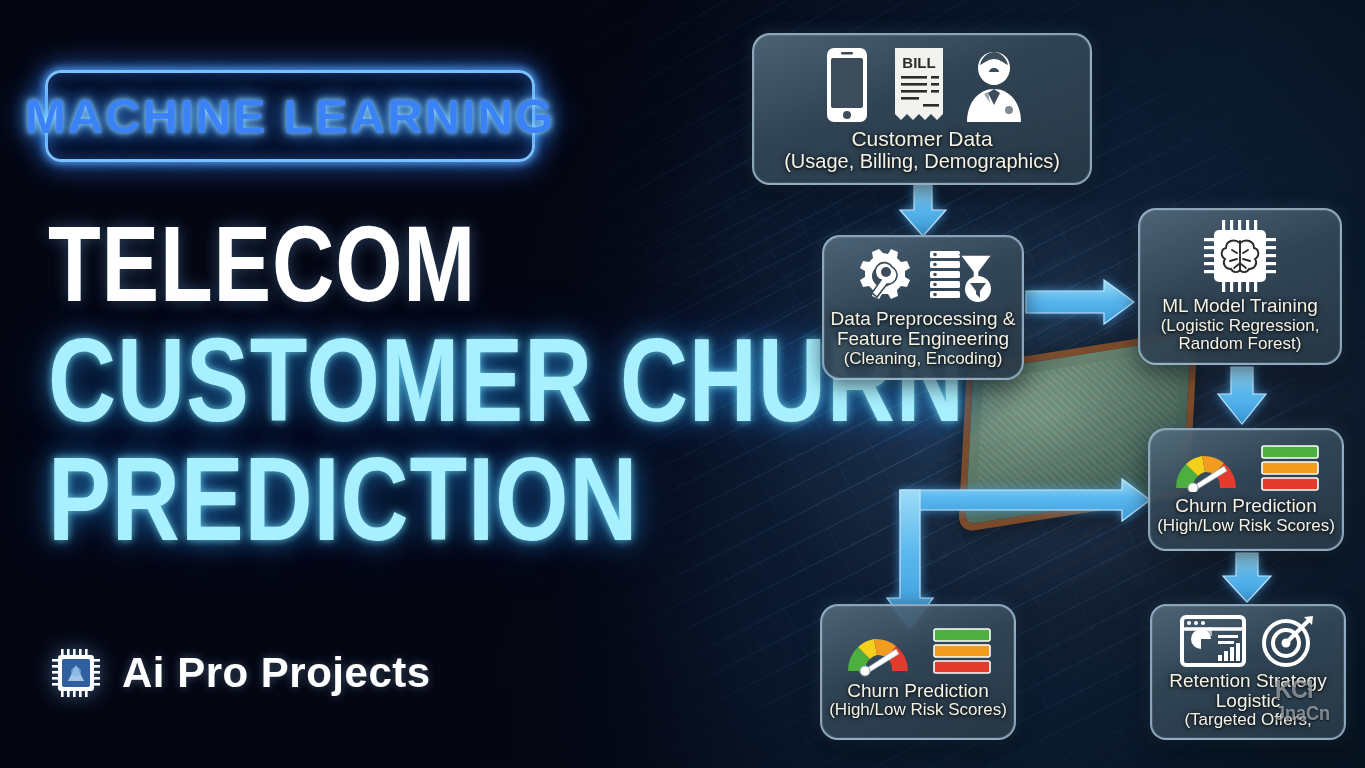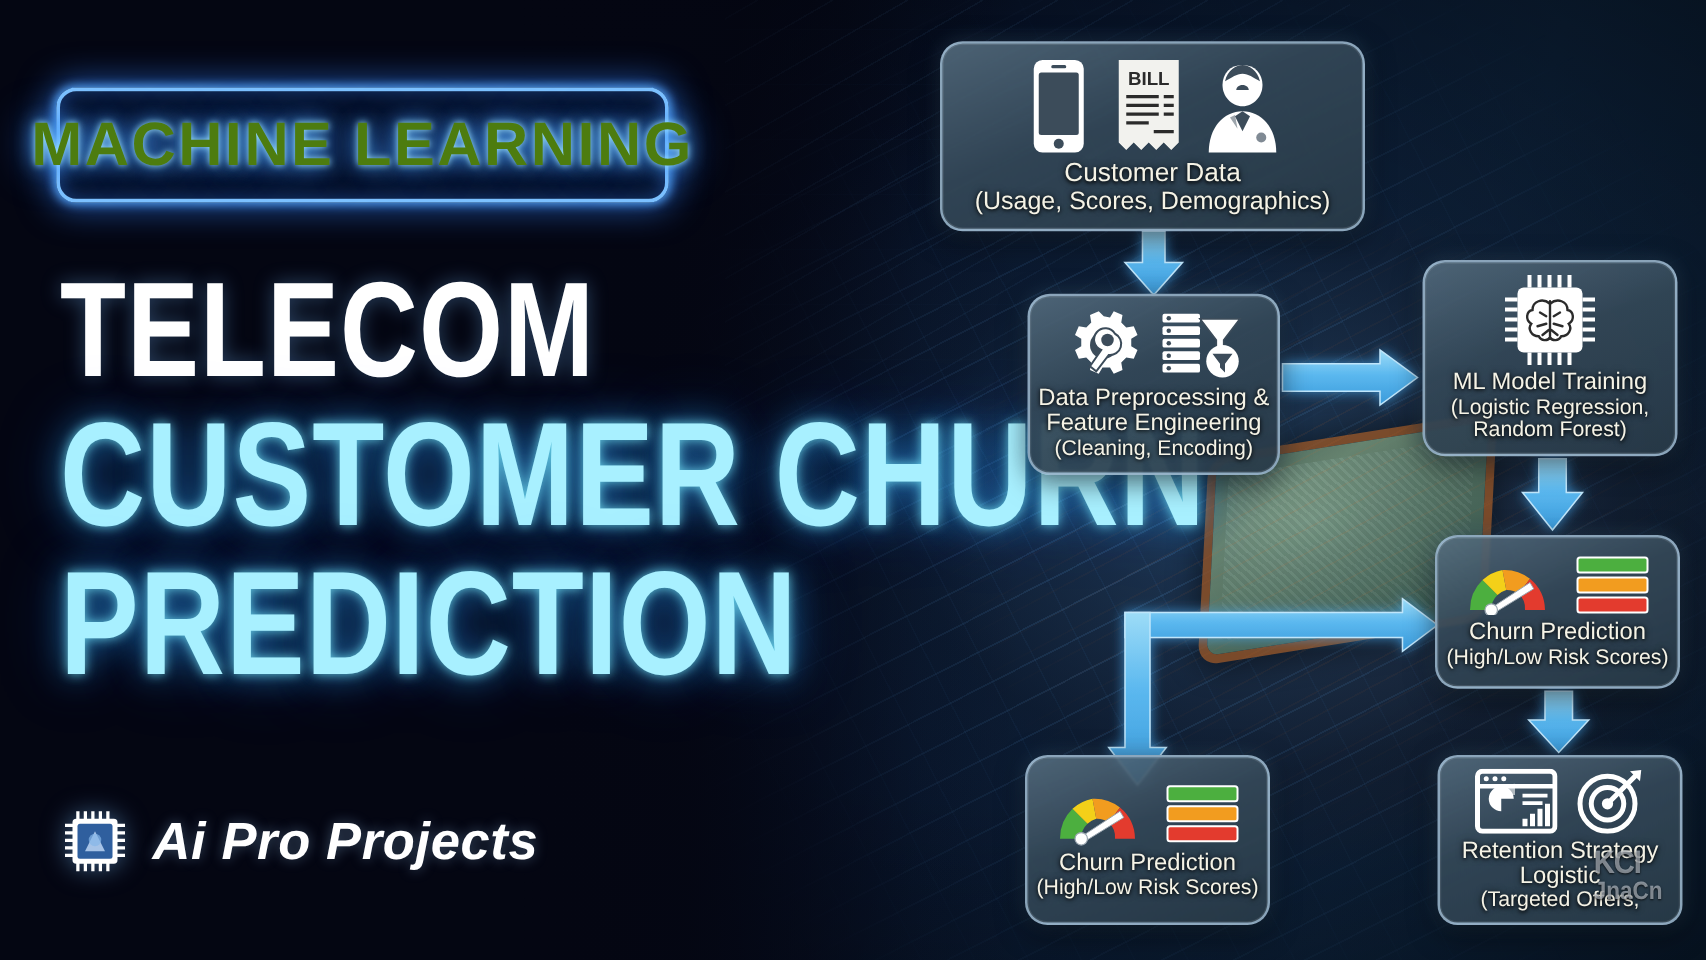--- a/index.html
+++ b/index.html
@@ -107,21 +107,21 @@
       0 0 26px 6px rgba(50,130,255,0.55),
       inset 0 0 14px 2px rgba(60,140,255,0.35);
     display: flex; align-items: center; justify-content: center;
     background: rgba(6,14,38,0.55);
   }
   .badge-text {
     font-family: "Liberation Sans", sans-serif;
     font-weight: bold;
     font-size: 49px;
     letter-spacing: 2px;
-    color: #4d7c0f;
+    color: #3b82f6;
     text-shadow:
       0 0 6px #9fe4ff,
       0 0 16px #4fa8ff,
       0 0 34px #2f7fff;
     white-space: nowrap;
   }
 
   .title-block { position: absolute; left: 48px; top: 212px; width: 700px; }
 
   .t-line {
@@ -160,21 +160,20 @@
     position: relative;
     filter: drop-shadow(0 0 10px rgba(120,190,255,0.5));
   }
   .brand-name {
     font-family: "Liberation Sans", sans-serif;
     font-weight: bold;
     font-size: 42px;
     color: #ffffff;
     letter-spacing: 0.5px;
     text-shadow: 0 0 10px rgba(160,210,255,0.35);
-    font-style: italic;
   }
 
   
   .flow { position: absolute; inset: 0; }
 
   .node {
     position: absolute;
     border-radius: 18px;
     background: linear-gradient(160deg, rgba(86,110,128,0.88) 0%, rgba(52,72,88,0.92) 42%, rgba(40,58,72,0.94) 100%);
     border: 2px solid rgba(176,205,228,0.72);
@@ -383,21 +382,21 @@
           <path d="M17 19 c2 -9 9 -13 14 -13 c5 0 12 4 14 13 c-6 -3 -9 -6 -14 -6 c-5 0 -8 3 -14 6 Z" fill="#3c4c5a"></path>
           <path d="M31 22 c-3 0 -5 2 -5 4 h10 c0 -2 -2 -4 -5 -4 Z" fill="#3c4c5a"></path>
           <path d="M4 76 c0 -20 12 -33 27 -33 c15 0 27 13 27 33 Z" fill="#ffffff"></path>
           <path d="M31 43 l-6 4 l6 12 l6 -12 Z" fill="#3c4c5a"></path>
           <path d="M25 46 l-4 2 l6 9 Z" fill="#3c4c5a" opacity="0.5"></path>
           <circle cx="46" cy="64" r="4" fill="#3c4c5a" opacity="0.65"></circle>
         </svg>
       </div>
       <div class="node-label">
         <span>Customer Data</span>
-        <span class="sub">(Usage, Scores, Demographics)</span>
+        <span class="sub">(Usage, Billing, Demographics)</span>
       </div>
     </div>
 
     <div class="node" id="node-ml-training">
       <div class="node-icons">
         <svg width="72" height="72" viewBox="0 0 72 72">
           <g fill="#ffffff">
             <rect x="18" y="0" width="3.2" height="10"></rect>
               <rect x="26" y="0" width="3.2" height="10"></rect>
             <rect x="34" y="0" width="3.2" height="10"></rect>

